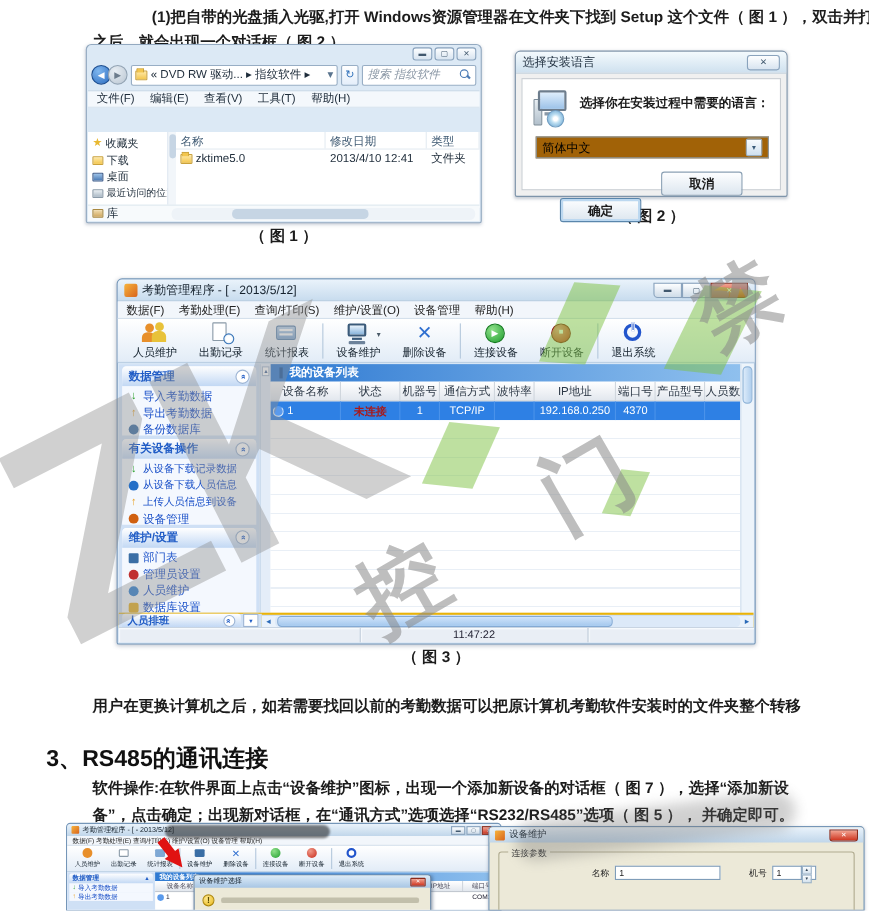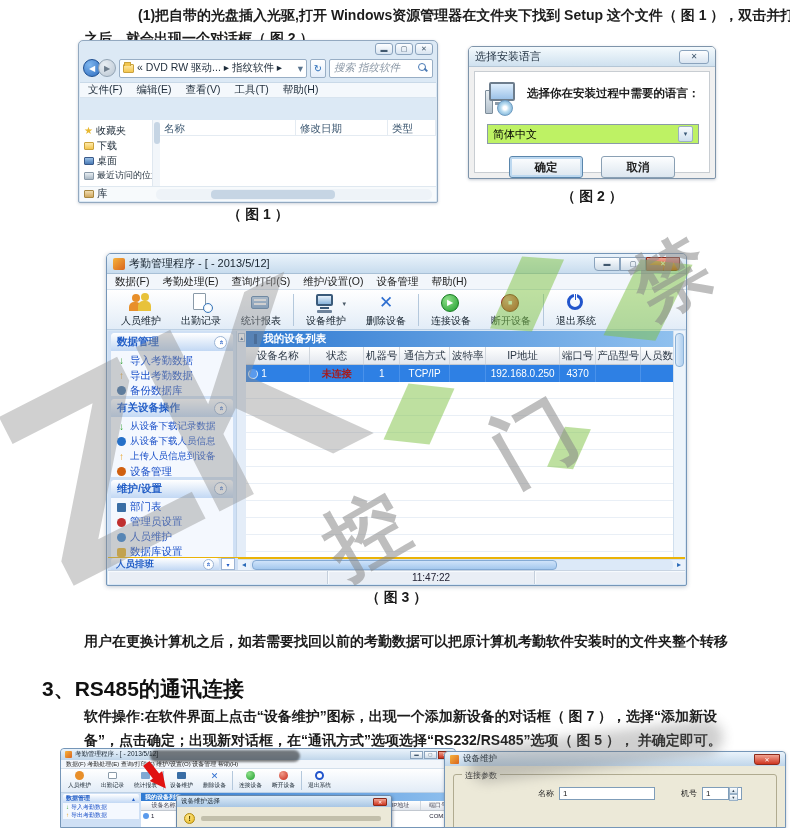--- a/index.html
+++ b/index.html
@@ -85,25 +85,25 @@
   .langdlg { position:absolute; left:468px; top:46px; width:248px; height:133px; background:#f0f0f0; border:1px solid #7e94aa; border-radius:5px 5px 2px 2px; box-shadow:0 1px 3px rgba(60,80,110,.3); z-index:5; }
   .ld-title { height:20px; background:linear-gradient(#f4fafd,#cfe1ef); border-bottom:1px solid #b4c6d6; border-radius:4px 4px 0 0; display:flex; align-items:center; padding:0 6px; font-size:11px; color:#1c2c3c; }
   .ld-x { margin-left:auto; width:30px; height:14px; font-size:8px; }
   .ld-body { position:absolute; left:5px; right:5px; top:24px; bottom:5px; background:#fff; border:1px solid #c8cdd2; }
   .ld-icon { position:absolute; left:10px; top:10px; width:34px; height:38px; }
   .ld-mon { position:absolute; left:4px; top:0; width:26px; height:19px; background:linear-gradient(#dfeefc,#9cc2e8); border:2px solid #6d7d8d; border-radius:2px; }
   .ld-base { position:absolute; left:10px; top:20px; width:14px; height:3px; background:#8b9aa8; }
   .ld-tower { position:absolute; left:0px; top:8px; width:8px; height:24px; background:linear-gradient(#e8eef2,#b2c0cc); border:1px solid #7d8d9a; border-radius:1px; }
   .ld-cd { position:absolute; left:12px; top:18px; width:16px; height:16px; border-radius:50%; background:radial-gradient(circle,#fff 18%,#bfe0f2 40%,#86b8dc 75%); border:1px solid #6f9cc0; }
   .ld-prompt { position:absolute; left:52px; top:14px; width:180px; font-size:11.5px; font-weight:700; color:#1c1c1c; }
-  .ld-select { position:absolute; left:12px; top:52px; width:212px; height:20px; background:#bef264; border:1px solid #8a9aa8; display:flex; align-items:center; padding:0 5px; font-size:11px; }
+  .ld-select { position:absolute; left:12px; top:52px; width:212px; height:20px; background:#a16207; border:1px solid #8a9aa8; display:flex; align-items:center; padding:0 5px; font-size:11px; }
   .dd-btn { margin-left:auto; width:15px; height:16px; background:linear-gradient(#f8fbfe,#cfe0ef); border:1px solid #9bb0c2; border-radius:2px; font-size:7px; color:#3a5a78; display:flex; align-items:center; justify-content:center; }
   .ld-btns { position:absolute; left:0; right:0; top:84px; display:flex; justify-content:center; gap:18px; }
   .ld-btn { width:74px; height:22px; background:linear-gradient(#fdfeff,#dce6ef); border:1px solid #8aa0b4; border-radius:3px; font-size:11.5px; font-weight:700; color:#1c1c1c; display:flex; align-items:center; justify-content:center; }
-  .ld-btn.default { box-shadow:0 0 0 2px #bcd8f0 inset; border-color:#5a86ac; }
+  .ld-btn.default { box-shadow:0 0 0 2px #bcd8f0 inset; border-color:#5a86ac;margin-top:24px; }
 
   
   .mainwin { position:absolute; left:106px; top:253px; width:581px; height:333px; background:#d7e6f5; border:1px solid #7596b8; border-radius:5px 5px 2px 2px; box-shadow:0 1px 4px rgba(50,70,100,.3); z-index:5; font-size:11px; }
   .mw-title { height:20px; display:flex; align-items:center; gap:4px; padding:0 6px; background:linear-gradient(#eaf3fb,#c8dcee); border-radius:4px 4px 0 0; border-bottom:1px solid #a8c0d6; font-size:11px; color:#15222e; }
   .mw-appico { width:12px; height:12px; background:linear-gradient(135deg,#f6b33c,#d8641e); border-radius:2px; flex:none; }
   .mw-caps { margin-left:auto; display:flex; }
   .mw-caps .b { width:26px; height:14px; border:1px solid #8aa3bd; background:linear-gradient(#fdfeff,#cfdce8); font-size:7px; color:#41586e; display:flex; align-items:center; justify-content:center; }
   .mw-caps .b:first-child { border-radius:0 0 0 4px; }
   .mw-caps .close { width:34px; background:linear-gradient(#f2a492,#cf3520); border-color:#8c2a1a; color:#fff; font-weight:700; border-radius:0 0 4px 0; }
   .mw-menu { height:16px; background:#f2f6fb; border-bottom:1px solid #d4e0ec; display:flex; align-items:center; gap:13px; padding:0 8px; font-size:10.5px; color:#222; }
@@ -272,20 +272,28 @@
       </div>
       <div class="ex-vscroll">
           <span class="thumb"></span>
         </div>
       <div class="ex-list">
         <div class="ex-lhead">
           <div class="colname">名称</div>
           <div class="coldate">修改日期</div>
           <div class="coltype">类型</div>
         </div>
+        <div class="ex-lrow">
+          <div class="colname">
+              <span class="mini-folder"></span>
+              <span>zktime5.0</span>
+            </div>
+          <div class="coldate">2013/4/10 12:41</div>
+          <div class="coltype">文件夹</div>
+        </div>
       </div>
     </div>
     <div class="ex-bottom">
       <div class="ex-lib">
           <span class="ic-sq" style="background:linear-gradient(#f0dcb0,#d0a860);border:1px solid #a88840;"></span>
           <span>库</span>
         </div>
       <div class="ex-hscroll">
           <span class="thumb"></span>
         </div>

